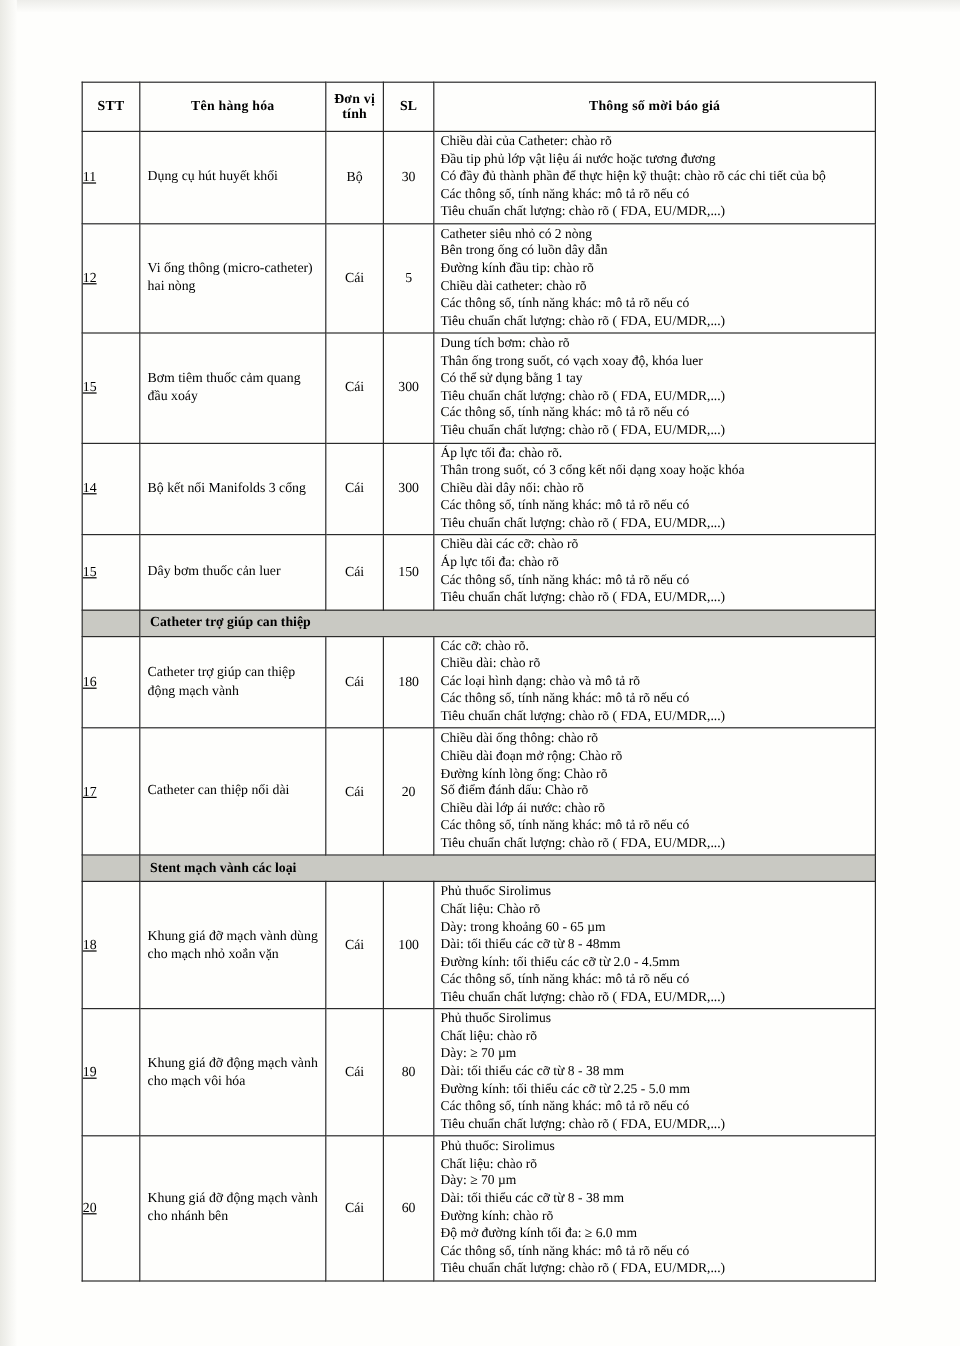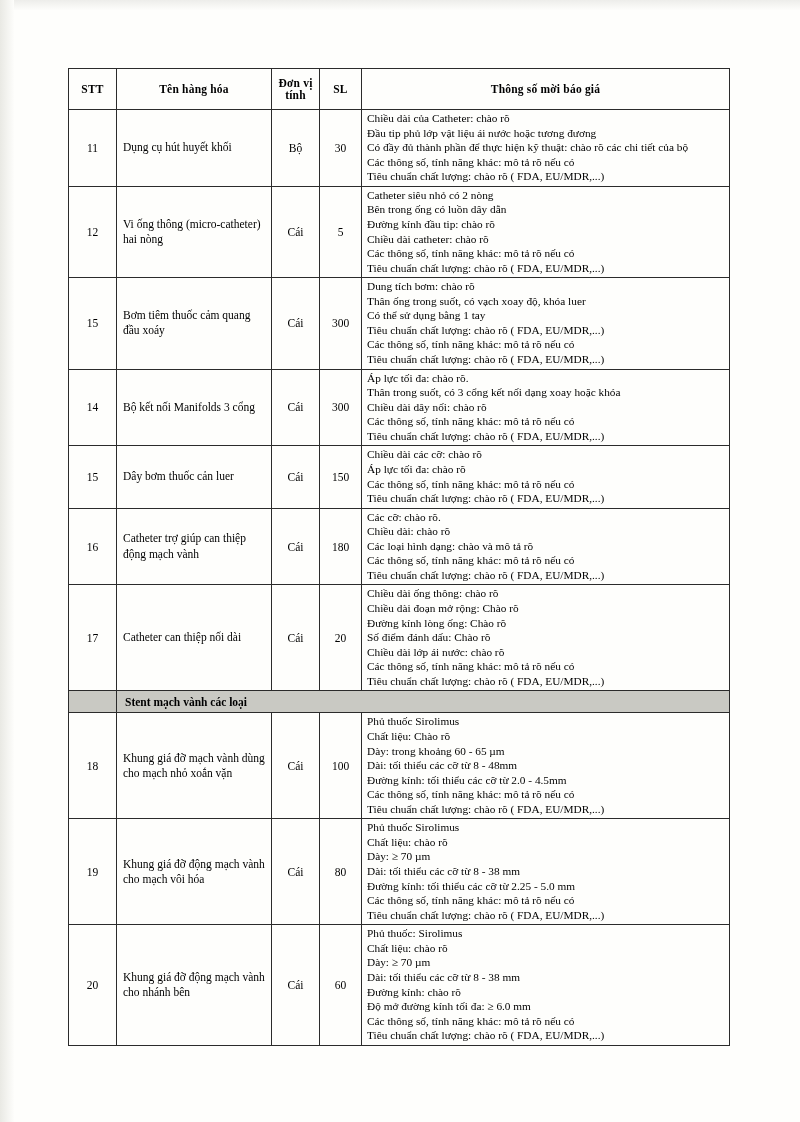--- a/index.html
+++ b/index.html
@@ -53,23 +53,23 @@
     height: 40px;
     letter-spacing: 0.2px;
   }
   .c-stt { width: 48px; }
   .c-name { width: 155px; }
   .c-unit { width: 48px; }
   .c-qty  { width: 42px; }
   .c-spec { width: auto; }
 
   td.cell-stt {
-    text-align: center;
-    vertical-align: middle;
-    font-size: 11.5px;
+    vertical-align: middle;
+    font-size: 11.5px;
+    text-decoration: underline;
   }
   td.cell-name {
     vertical-align: middle;
     font-size: 11.5px;
     padding: 2px 5px 2px 6px;
     line-height: 1.32;
   }
   td.cell-unit, td.cell-qty {
     text-align: center;
     vertical-align: middle;
@@ -215,20 +215,24 @@
           <td class="cell-name">Dây bơm thuốc cản luer</td>
           <td class="cell-unit">Cái</td>
           <td class="cell-qty">150</td>
           <td class="cell-spec">
             <div>Chiều dài các cỡ: chào rõ</div>
             <div>Áp lực tối đa: chào rõ</div>
             <div>Các thông số, tính năng khác: mô tả rõ nếu có</div>
             <div>Tiêu chuẩn chất lượng: chào rõ ( FDA, EU/MDR,...)</div>
           </td>
         </tr>
+        <tr class="section">
+          <td class="sec-blank"></td>
+          <td colspan="4">Catheter trợ giúp can thiệp</td>
+        </tr>
         <tr>
           <td class="cell-stt">16</td>
           <td class="cell-name">Catheter trợ giúp can thiệp động mạch vành</td>
           <td class="cell-unit">Cái</td>
           <td class="cell-qty">180</td>
           <td class="cell-spec">
             <div>Các cỡ: chào rõ.</div>
             <div>Chiều dài: chào rõ</div>
             <div>Các loại hình dạng: chào và mô tả rõ</div>
             <div>Các thông số, tính năng khác: mô tả rõ nếu có</div>

